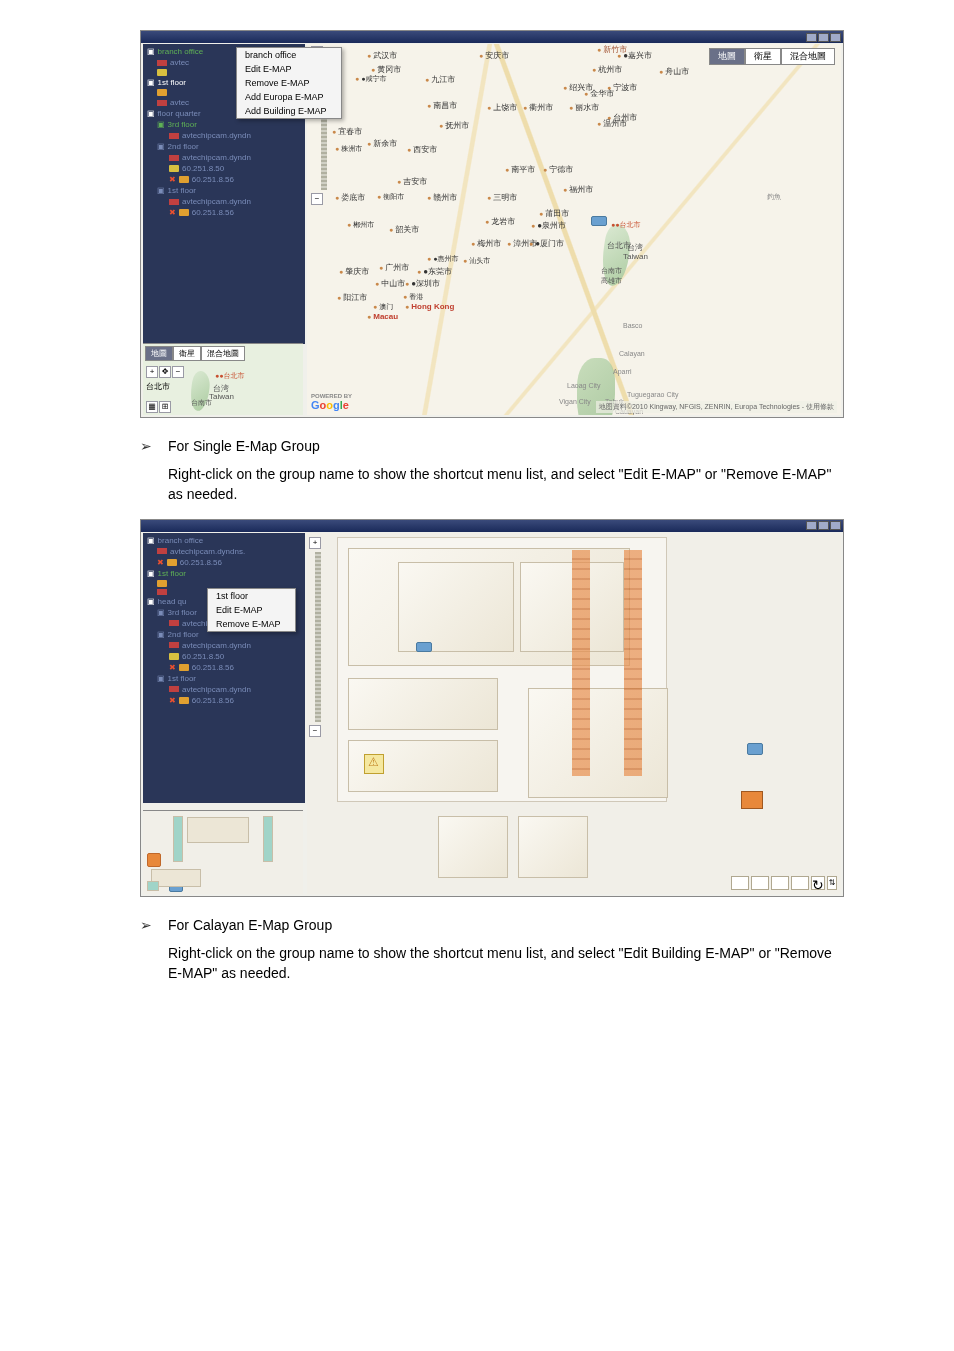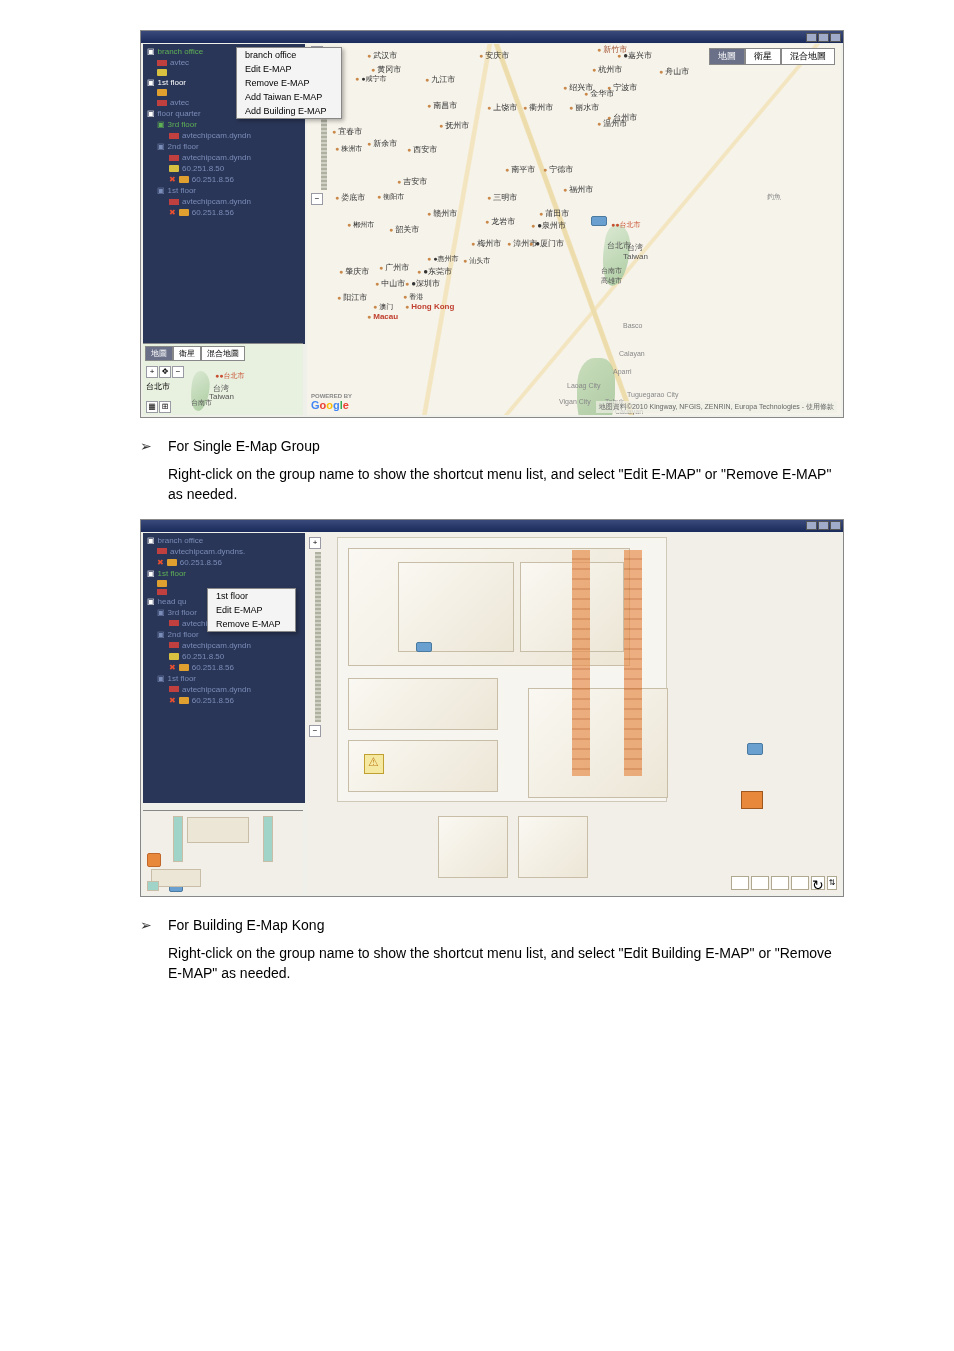--- a/index.html
+++ b/index.html
@@ -456,21 +456,21 @@
           <span style="color:#e85030">✖</span> 
           <span class="folder-icon"></span> 
           <span>60.251.8.56</span>
         </div>
     </div>
 
     <div class="context-menu ctx-1">
       <div class="menu-item">branch office</div>
       <div class="menu-item">Edit E-MAP</div>
       <div class="menu-item">Remove E-MAP</div>
-      <div class="menu-item">Add Taiwan E-MAP</div>
+      <div class="menu-item">Add Europa E-MAP</div>
       <div class="menu-item">Add Building E-MAP</div>
     </div>
 
     <div class="minimap">
       <div class="minimap-btns">
         <div class="minimap-btn active">地圖</div>
         <div class="minimap-btn">衛星</div>
         <div class="minimap-btn">混合地圖</div>
       </div>
       <div style="position:relative; height:50px;">
@@ -535,21 +535,21 @@
       <div class="city" style="left:25px;top:82px">宜春市</div>
       <div class="city" style="left:28px;top:100px;font-size:7px">株洲市</div>
       <div class="city" style="left:60px;top:94px">新余市</div>
       <div class="city" style="left:100px;top:100px">西安市</div>
       <div class="city" style="left:198px;top:120px">南平市</div>
       <div class="city" style="left:236px;top:120px">宁德市</div>
       <div class="city" style="left:90px;top:132px">吉安市</div>
       <div class="city" style="left:256px;top:140px">福州市</div>
       <div class="city" style="left:28px;top:148px">娄底市</div>
       <div class="city" style="left:70px;top:148px;font-size:7px">衡阳市</div>
-      <div class="city" style="left:120px;top:164px">赣州市</div>
+      <div class="city" style="left:120px;top:148px">赣州市</div>
       <div class="city" style="left:180px;top:148px">三明市</div>
       <div class="city" style="left:232px;top:164px">莆田市</div>
       <div class="city" style="left:178px;top:172px">龙岩市</div>
       <div class="city" style="left:224px;top:176px">●泉州市</div>
       <div class="city" style="left:82px;top:180px">韶关市</div>
       <div class="city" style="left:164px;top:194px">梅州市</div>
       <div class="city" style="left:200px;top:194px">漳州市</div>
       <div class="city" style="left:222px;top:194px">●厦门市</div>
       <div class="city" style="left:72px;top:218px">广州市</div>
       <div class="city" style="left:110px;top:222px">●东莞市</div>
@@ -724,18 +724,18 @@
         <div class="sb-btn"></div>
         <div class="sb-btn"></div>
         <div class="sb-btn" style="width:14px">↻</div>
         <div class="sb-btn" style="width:10px;font-size:8px;line-height:12px;text-align:center">⇅</div>
       </div>
     </div>
   </div>
 
   <div class="bullet-row">
     <div class="bullet-sym">➢</div>
-    <div class="bullet-txt">For Building E-Map Kong</div>
+    <div class="bullet-txt">For Calayan E-Map Group</div>
   </div>
   <div class="para">Right-click on the group name to show the shortcut menu list, and select "Edit Building E-MAP" or "Remove E-MAP" as needed.</div>
 
 
 </div>
 
 </body></html>

